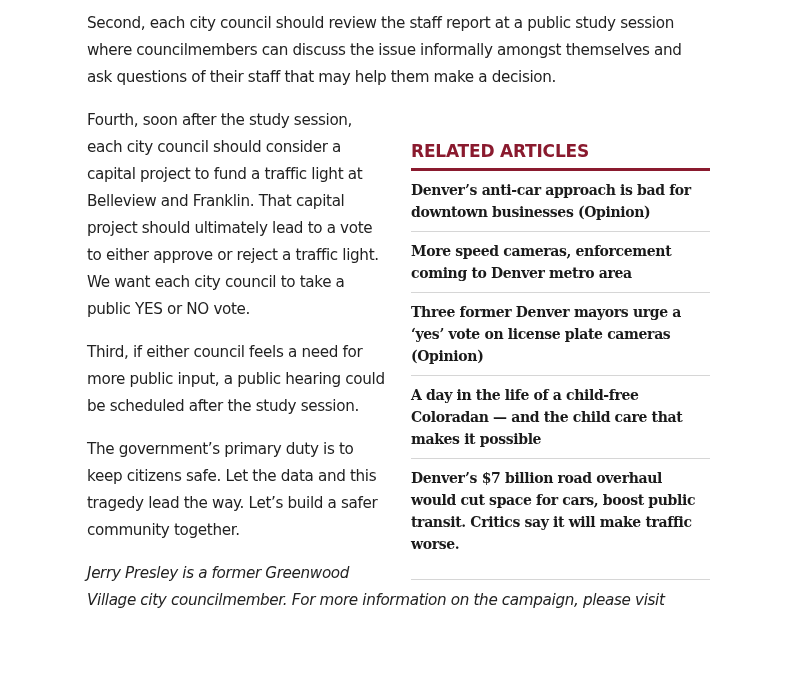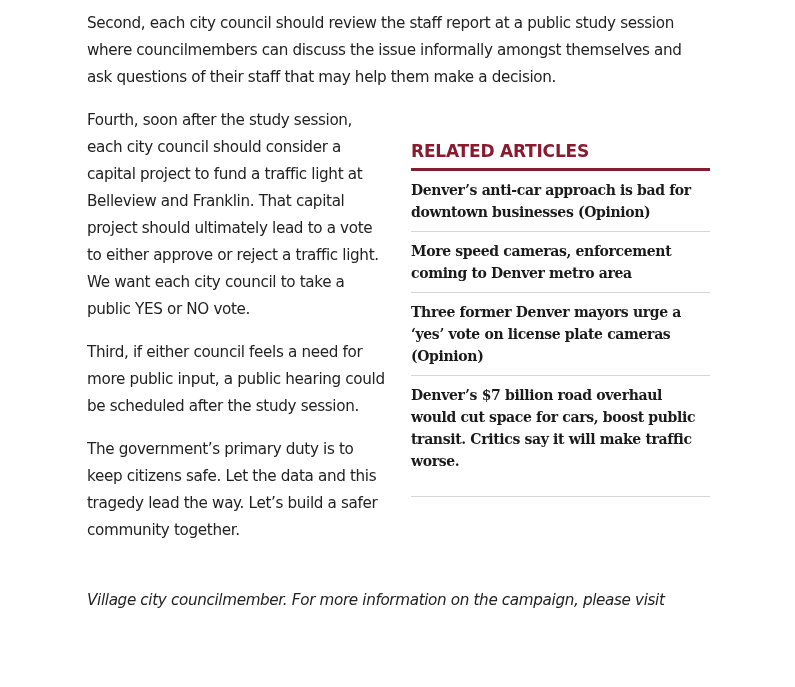--- a/index.html
+++ b/index.html
@@ -47,28 +47,31 @@
       <ul class="related-list">
         <li class="related-item">
           <a href="#">Denver’s anti-car approach is bad for downtown businesses (Opinion)</a>
         </li>
         <li class="related-item">
           <a href="#">More speed cameras, enforcement coming to Denver metro area</a>
         </li>
         <li class="related-item">
           <a href="#">Three former Denver mayors urge a ‘yes’ vote on license plate cameras (Opinion)</a>
         </li>
+        <li class="related-item">
+          <a href="#">A day in the life of a child-free Coloradan — and the child care that makes it possible</a>
+        </li>
         <li class="related-item last">
           <a href="#">Denver’s $7 billion road overhaul would cut space for cars, boost public transit. Critics say it will make traffic worse.</a>
         </li>
       </ul>
     </aside>
 
     <p class="p-narrow">Fourth, soon after the study session, each city council should consider a capital project to fund a traffic light at Belleview and Franklin. That capital project should ultimately lead to a vote to either approve or reject a traffic light. We want each city council to take a public YES or NO vote.</p>
     <p class="p-narrow">Third, if either council feels a need for more public input, a public hearing could be scheduled after the study session.</p>
     <p class="p-narrow">The government’s primary duty is to keep citizens safe. Let the data and this tragedy lead the way. Let’s build a safer community together.</p>
   </div>
 
   <p class="byline">
-    <br>
+    <span>Jerry Presley is a former Greenwood</span><br>
     <span>Village city councilmember. For more information on the campaign, please visit</span><br>
   </p>
 </div>
 
 </body></html>

